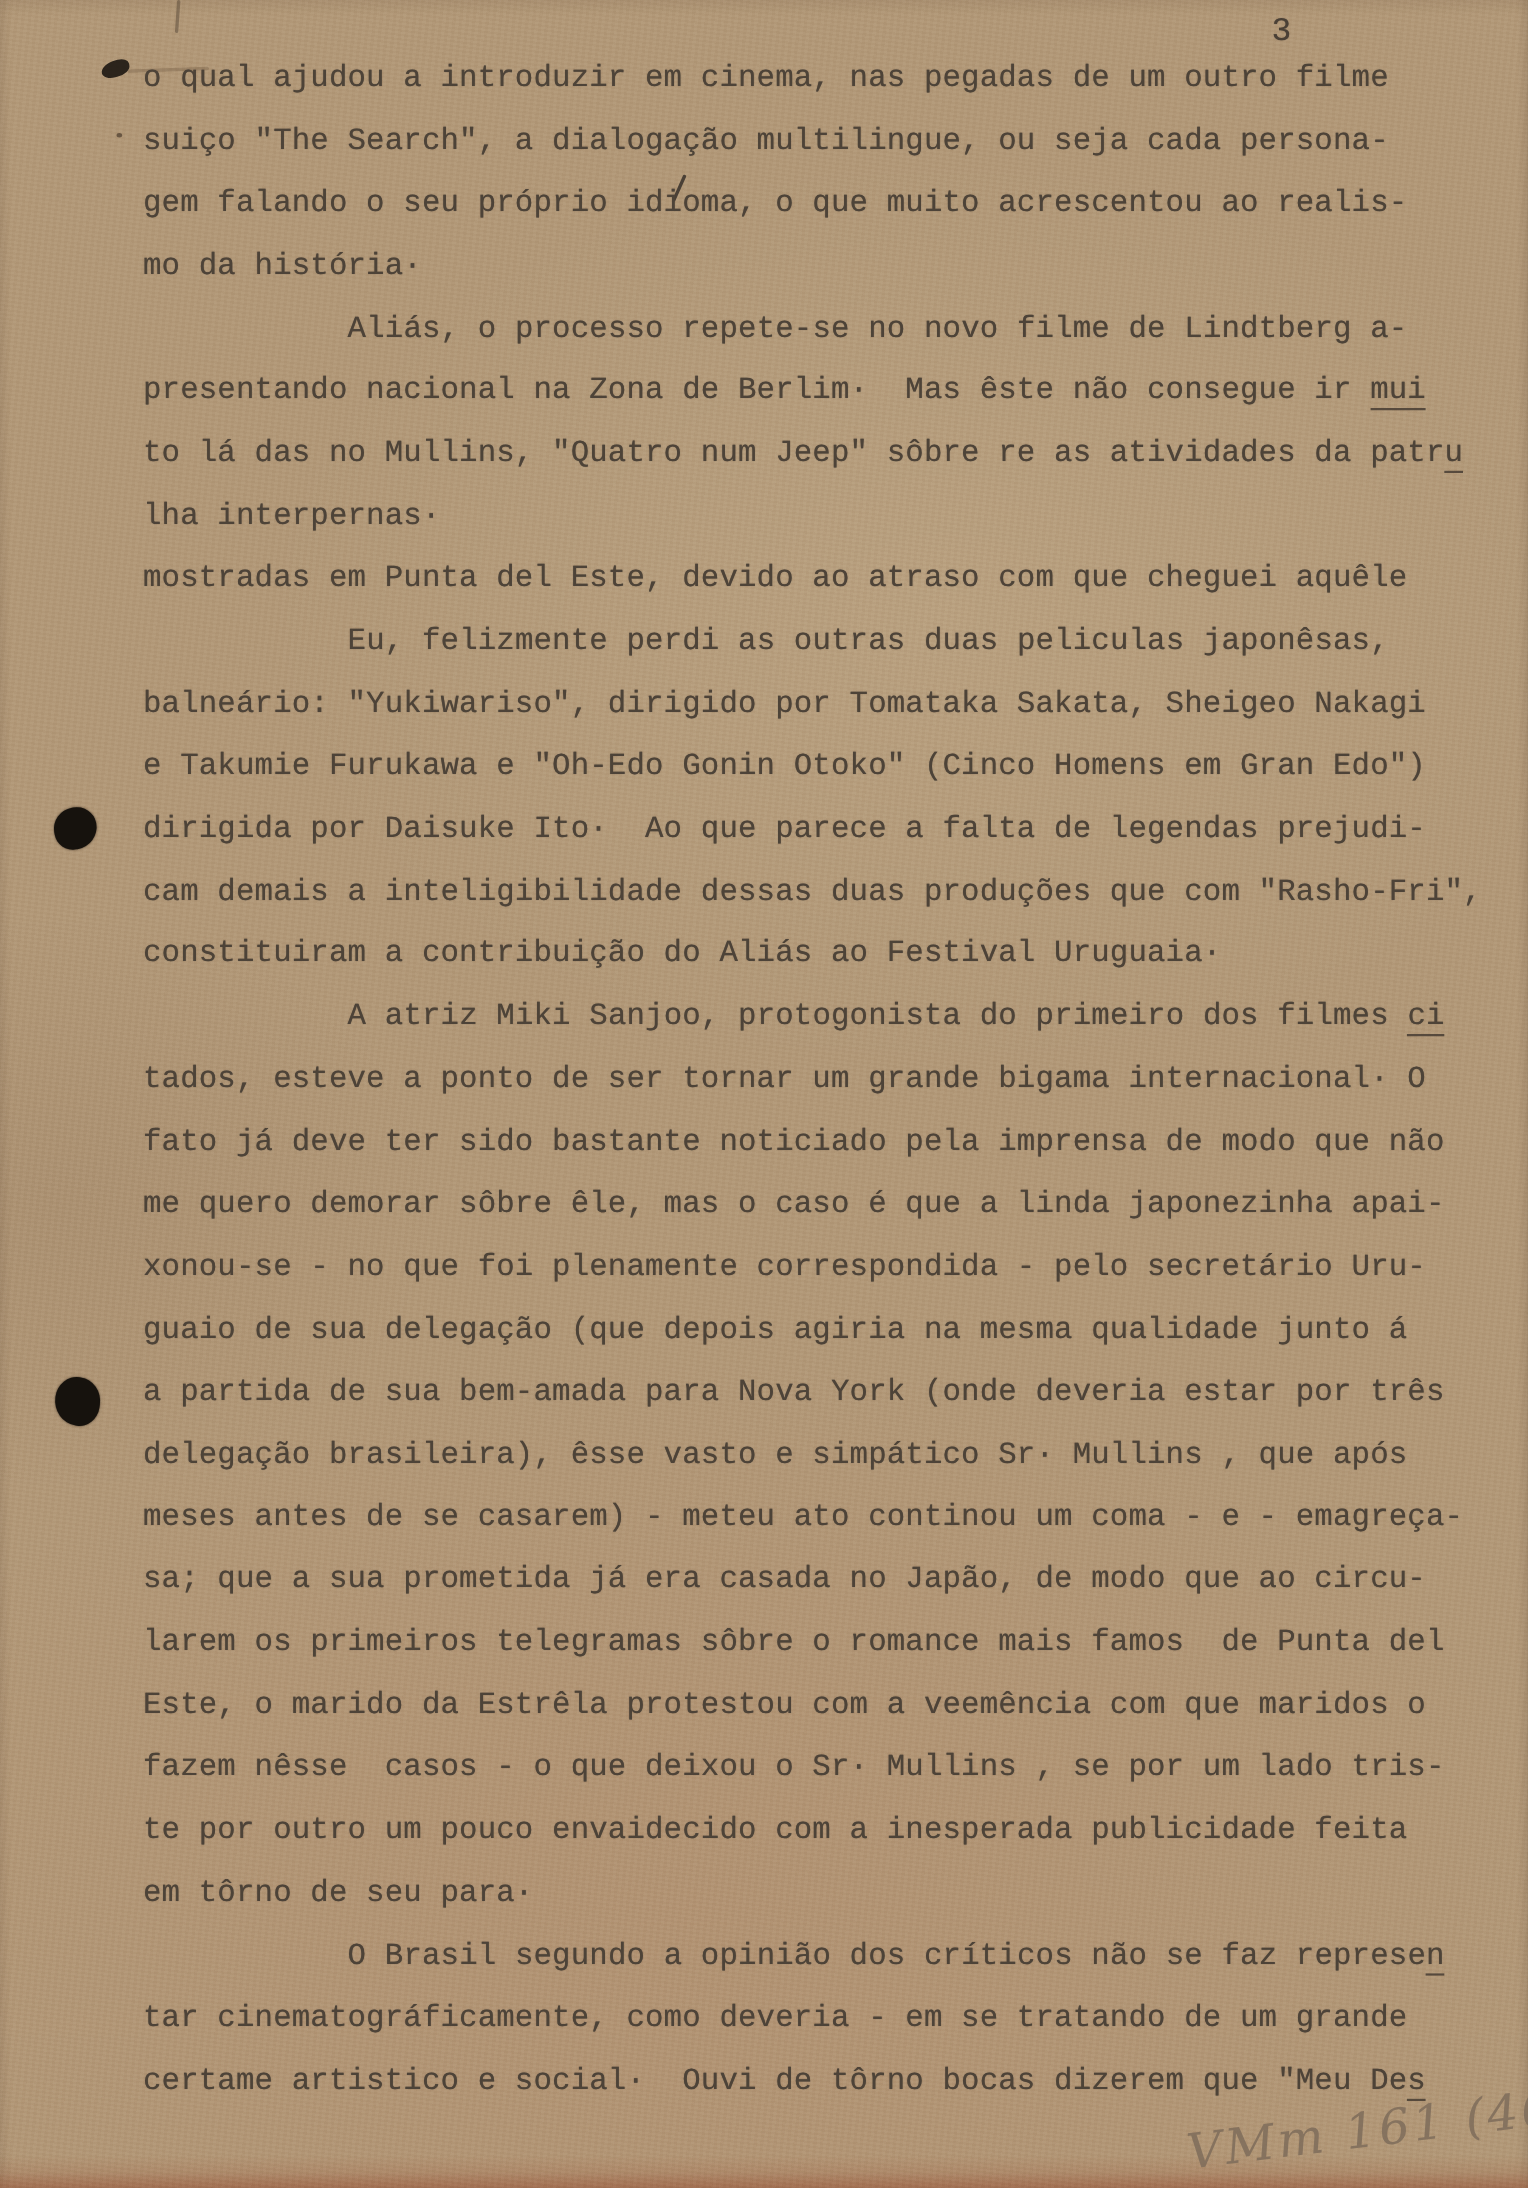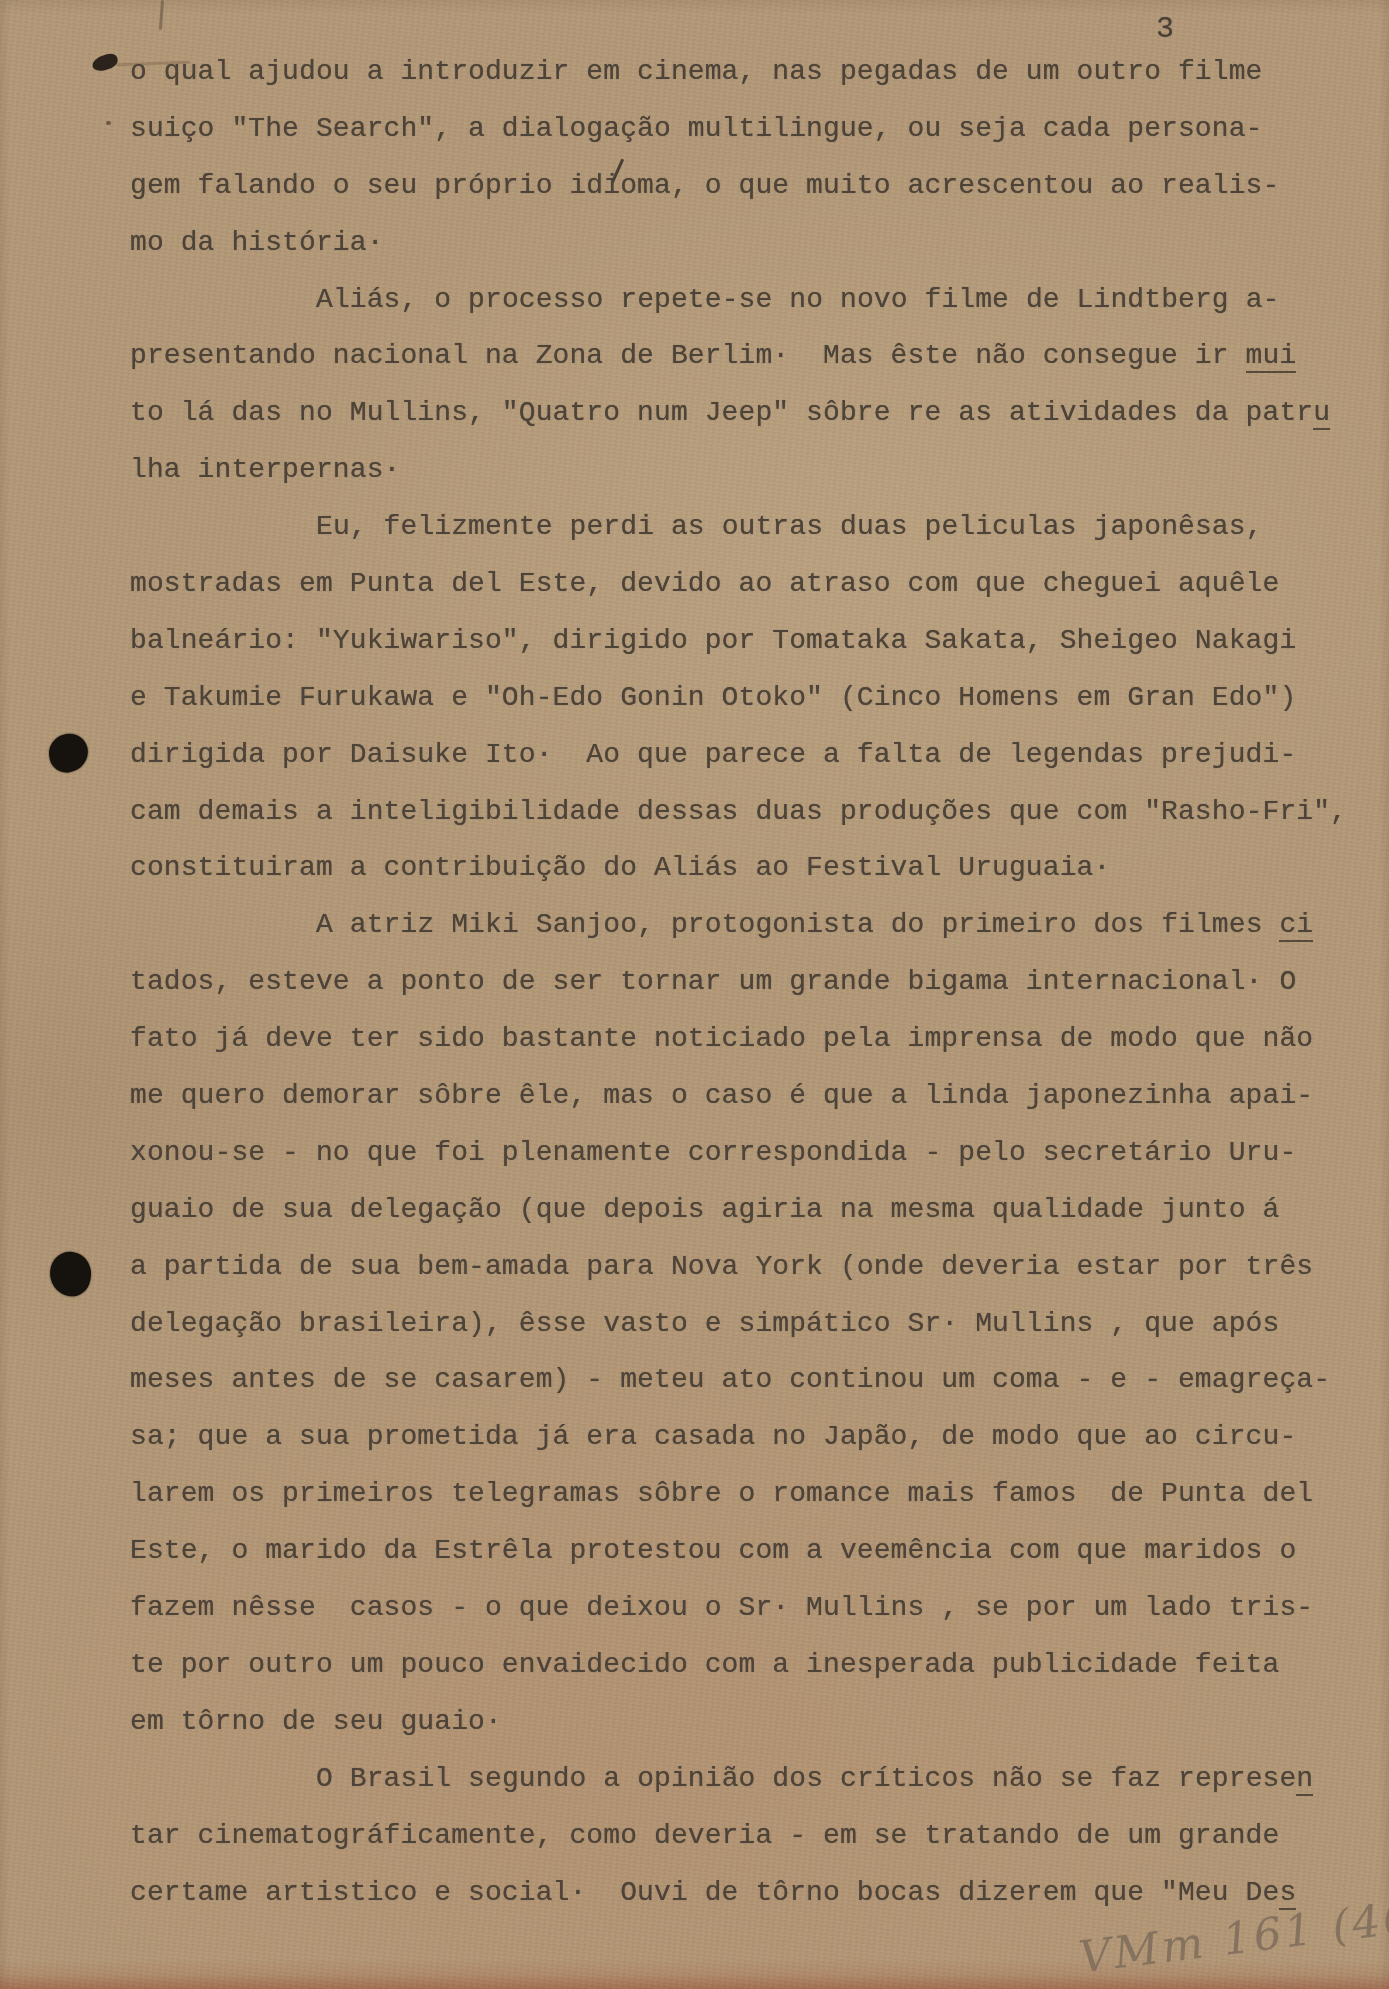--- a/index.html
+++ b/index.html
@@ -75,42 +75,42 @@
 
   <div class="text-block" id="text-block">
       <div class="line"><span>o qual ajudou a introduzir em cinema, nas pegadas de um outro filme</span></div>
       <div class="line"><span>suiço "The Search", a dialogação multilingue, ou seja cada persona-</span></div>
       <div class="line"><span>gem falando o seu próprio idioma, o que muito acrescentou ao realis-</span></div>
       <div class="line"><span>mo da história·</span></div>
       <div class="line indent"><span>Aliás, o processo repete-se no novo filme de Lindtberg a-</span></div>
       <div class="line"><span>presentando nacional na Zona de Berlim·  Mas êste não consegue ir </span><span class="u">mui</span></div>
       <div class="line"><span>to lá das no Mullins, "Quatro num Jeep" sôbre re as atividades da patr</span><span class="u">u</span></div>
       <div class="line"><span>lha interpernas·</span></div>
+      <div class="line"><span>mostradas em Punta del Este, devido ao atraso com que cheguei aquêle</span></div>
       <div class="line indent"><span>Eu, felizmente perdi as outras duas peliculas japonêsas,</span></div>
-      <div class="line"><span>mostradas em Punta del Este, devido ao atraso com que cheguei aquêle</span></div>
       <div class="line"><span>balneário: "Yukiwariso", dirigido por Tomataka Sakata, Sheigeo Nakagi</span></div>
       <div class="line"><span>e Takumie Furukawa e "Oh-Edo Gonin Otoko" (Cinco Homens em Gran Edo")</span></div>
       <div class="line"><span>dirigida por Daisuke Ito·  Ao que parece a falta de legendas prejudi-</span></div>
       <div class="line"><span>cam demais a inteligibilidade dessas duas produções que com "Rasho-Fri",</span></div>
       <div class="line"><span>constituiram a contribuição do Aliás ao Festival Uruguaia·</span></div>
       <div class="line indent"><span>A atriz Miki Sanjoo, protogonista do primeiro dos filmes </span><span class="u">ci</span></div>
       <div class="line"><span>tados, esteve a ponto de ser tornar um grande bigama internacional· O</span></div>
       <div class="line"><span>fato já deve ter sido bastante noticiado pela imprensa de modo que não</span></div>
       <div class="line"><span>me quero demorar sôbre êle, mas o caso é que a linda japonezinha apai-</span></div>
       <div class="line"><span>xonou-se - no que foi plenamente correspondida - pelo secretário Uru-</span></div>
       <div class="line"><span>guaio de sua delegação (que depois agiria na mesma qualidade junto á</span></div>
       <div class="line"><span>a partida de sua bem-amada para Nova York (onde deveria estar por três</span></div>
       <div class="line"><span>delegação brasileira), êsse vasto e simpático Sr· Mullins , que após</span></div>
       <div class="line"><span>meses antes de se casarem) - meteu ato continou um coma - e - emagreça-</span></div>
       <div class="line"><span>sa; que a sua prometida já era casada no Japão, de modo que ao circu-</span></div>
       <div class="line"><span>larem os primeiros telegramas sôbre o romance mais famos  de Punta del</span></div>
       <div class="line"><span>Este, o marido da Estrêla protestou com a veemência com que maridos o</span></div>
       <div class="line"><span>fazem nêsse  casos - o que deixou o Sr· Mullins , se por um lado tris-</span></div>
       <div class="line"><span>te por outro um pouco envaidecido com a inesperada publicidade feita</span></div>
-      <div class="line"><span>em tôrno de seu guaio·</span></div>
+      <div class="line"><span>em tôrno de seu para·</span></div>
       <div class="line indent"><span>O Brasil segundo a opinião dos críticos não se faz represe</span><span class="u">n</span></div>
       <div class="line"><span>tar cinematográficamente, como deveria - em se tratando de um grande</span></div>
       <div class="line"><span>certame artistico e social·  Ouvi de tôrno bocas dizerem que "Meu De</span><span class="u">s</span></div>
     </div>
 
   <div class="hole hole1"></div>
   <div class="hole hole2"></div>
 
   <div class="handwritten">VMm 161 (469)</div>
 </div>

